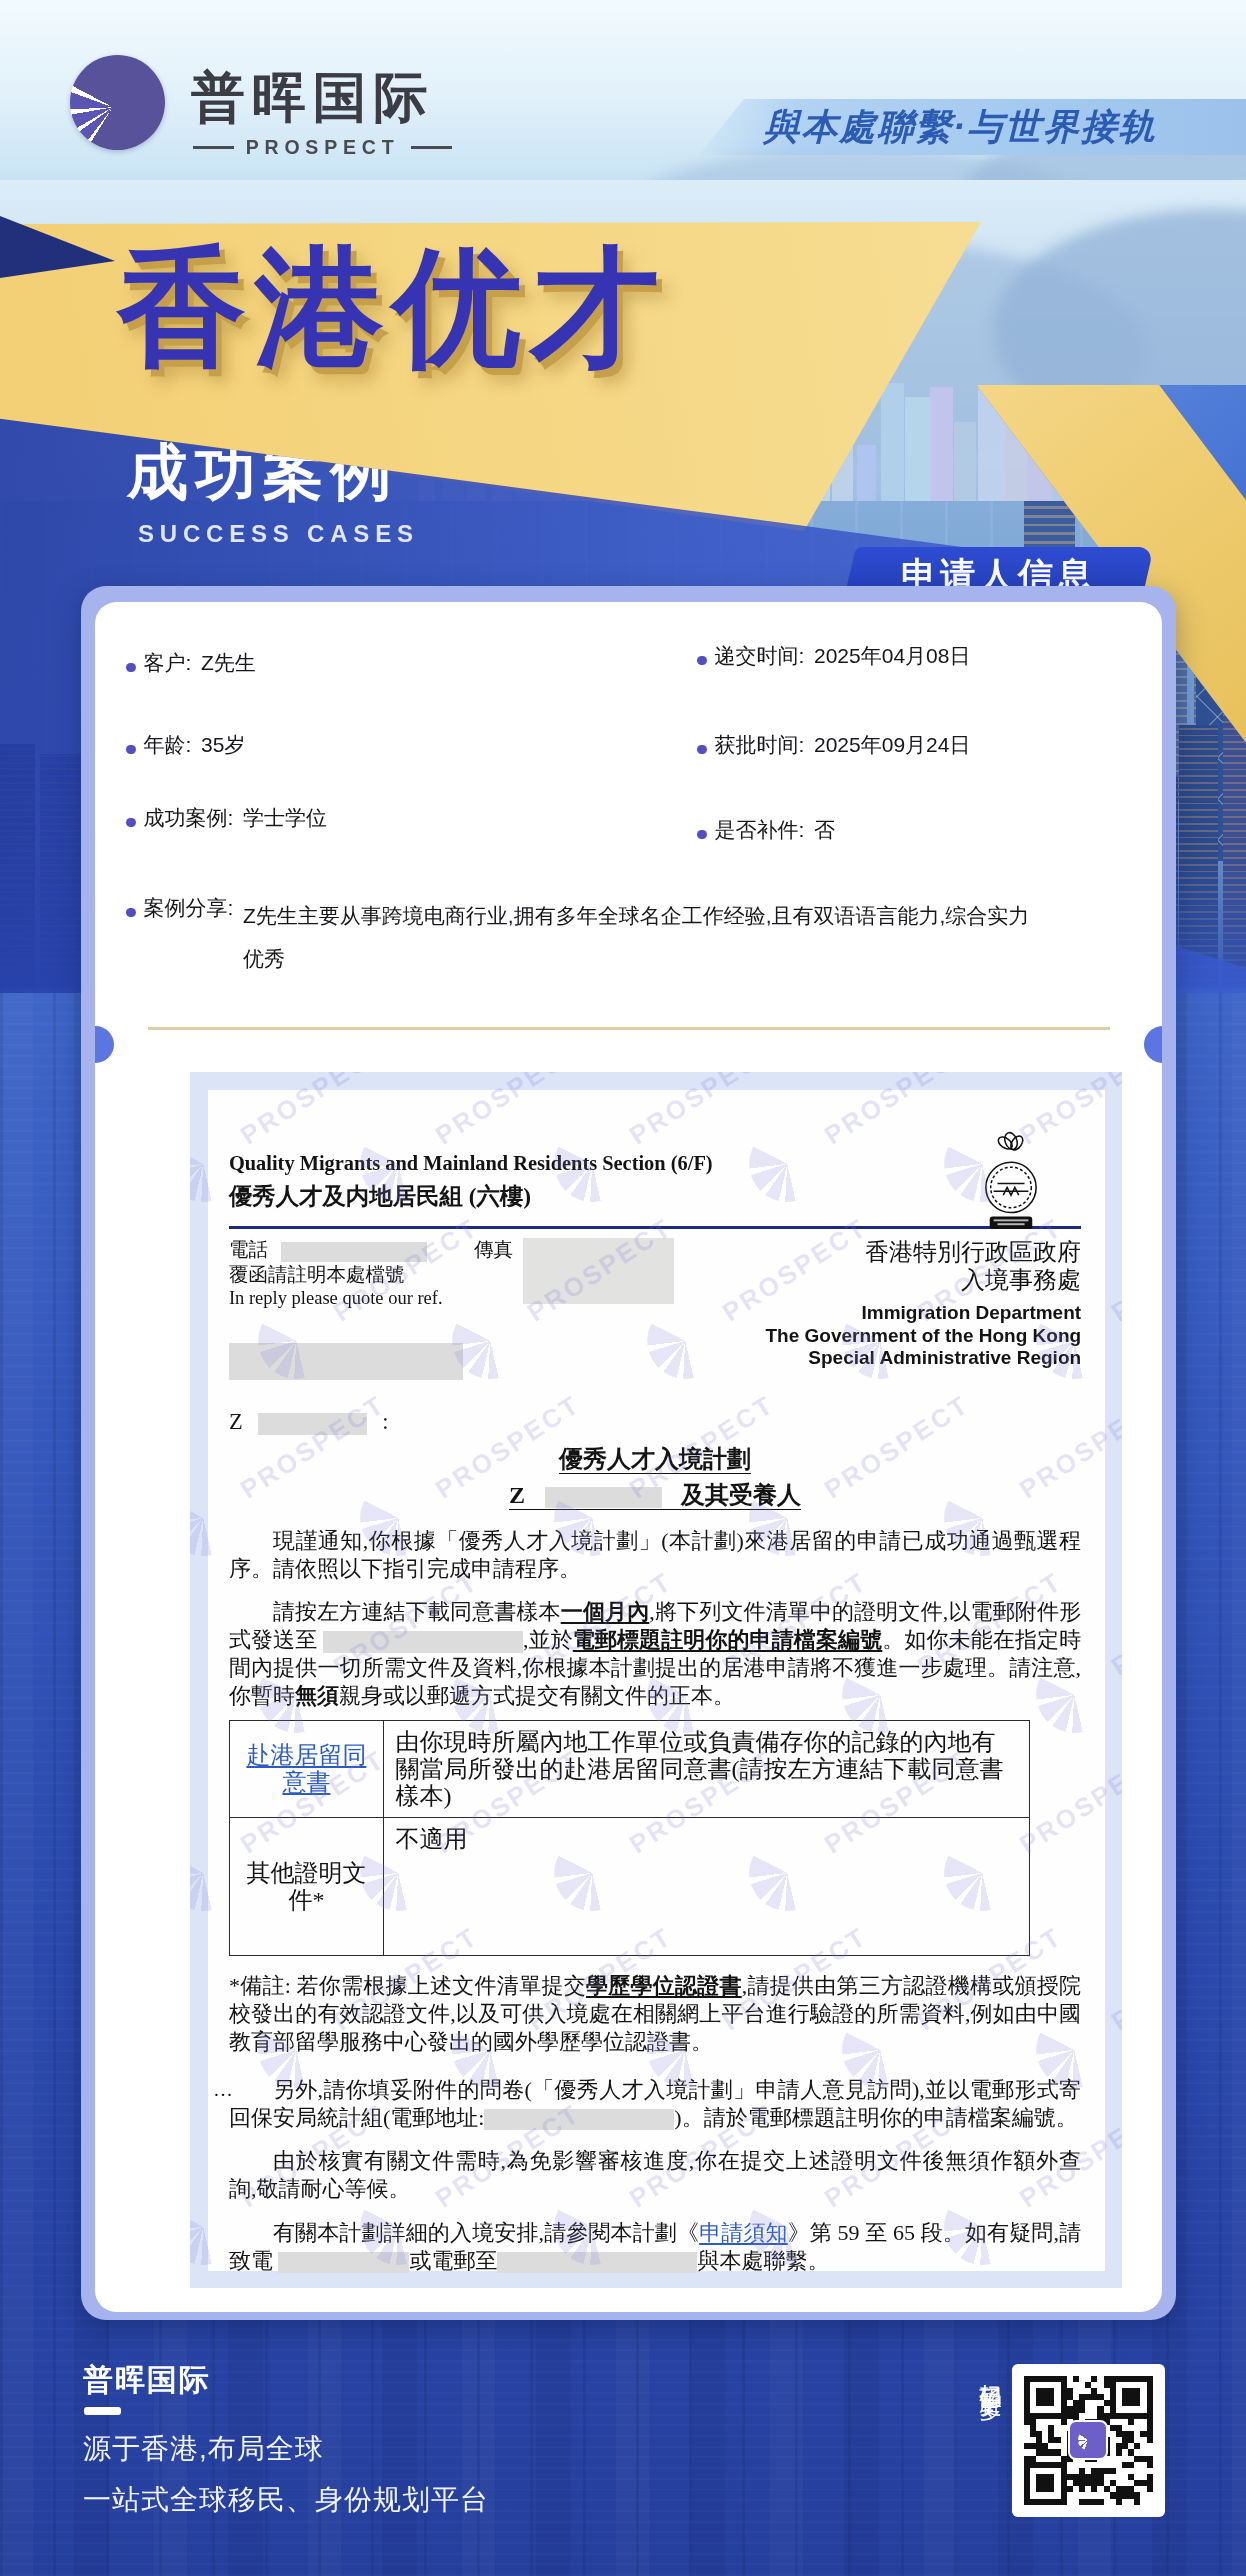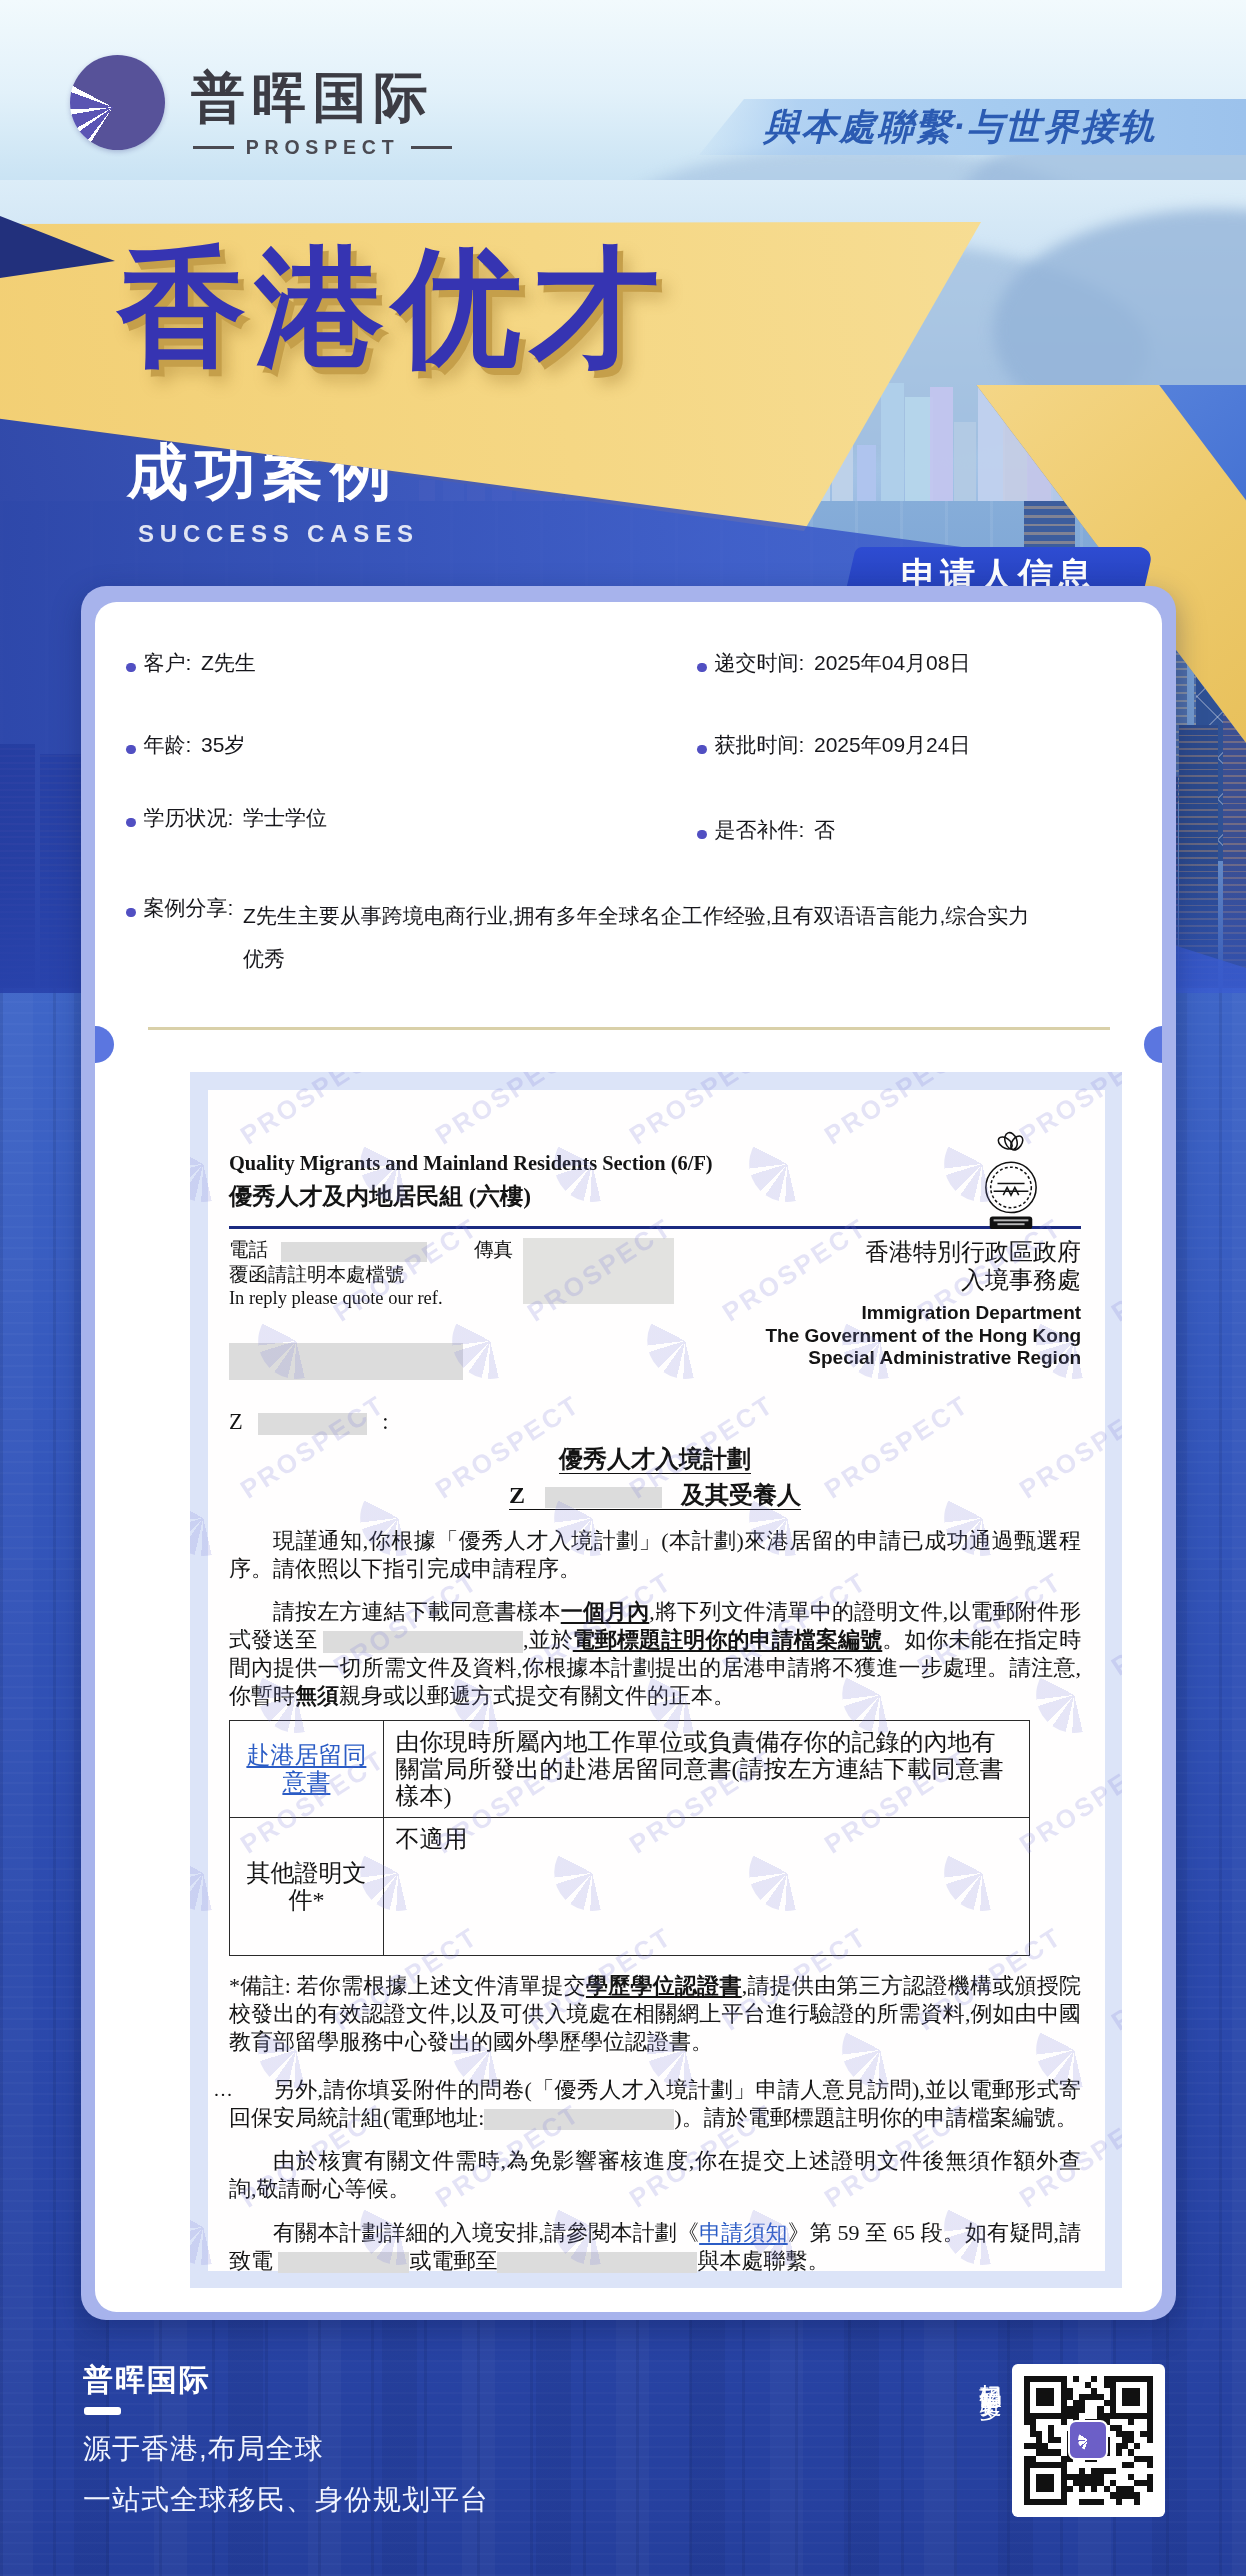--- a/index.html
+++ b/index.html
@@ -250,38 +250,38 @@
   </div>
 
   <div class="lavender-card"></div>
   <div class="white-card">
 
     <div class="info-row" style="left:31px;top:47px;">
       <span class="dot"></span>
       <span class="ilabel">客户:</span>
       <span class="ivalue">Z先生</span>
     </div>
-    <div class="info-row" style="left:602px;top:47px;">
+    <div class="info-row" style="left:602px;top:40px;">
       <span class="dot"></span>
       <span class="ilabel">递交时间:</span>
       <span class="ivalue">2025年04月08日</span>
     </div>
     <div class="info-row" style="left:31px;top:129px;">
       <span class="dot"></span>
       <span class="ilabel">年龄:</span>
       <span class="ivalue">35岁</span>
     </div>
     <div class="info-row" style="left:602px;top:129px;">
       <span class="dot"></span>
       <span class="ilabel">获批时间:</span>
       <span class="ivalue">2025年09月24日</span>
     </div>
     <div class="info-row" style="left:31px;top:202px;">
       <span class="dot"></span>
-      <span class="ilabel">学历状况:</span>
+      <span class="ilabel">成功案例:</span>
       <span class="ivalue">学士学位</span>
     </div>
     <div class="info-row" style="left:602px;top:214px;">
       <span class="dot"></span>
       <span class="ilabel">是否补件:</span>
       <span class="ivalue">否</span>
     </div>
     <div class="info-row" style="left:31px;top:292px;">
       <span class="dot"></span>
       <span class="ilabel">案例分享:</span>

